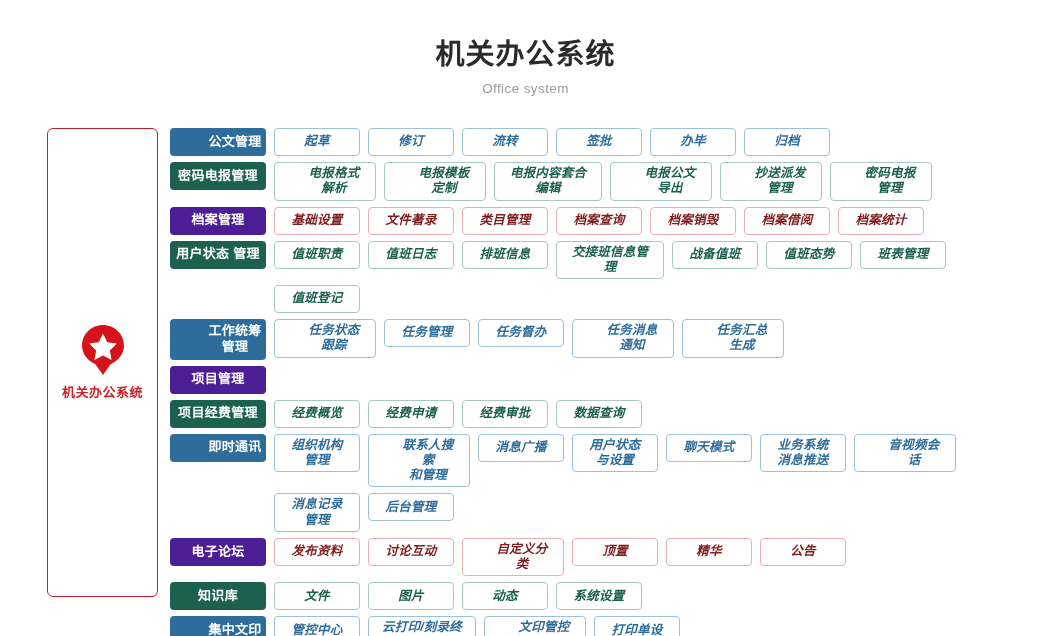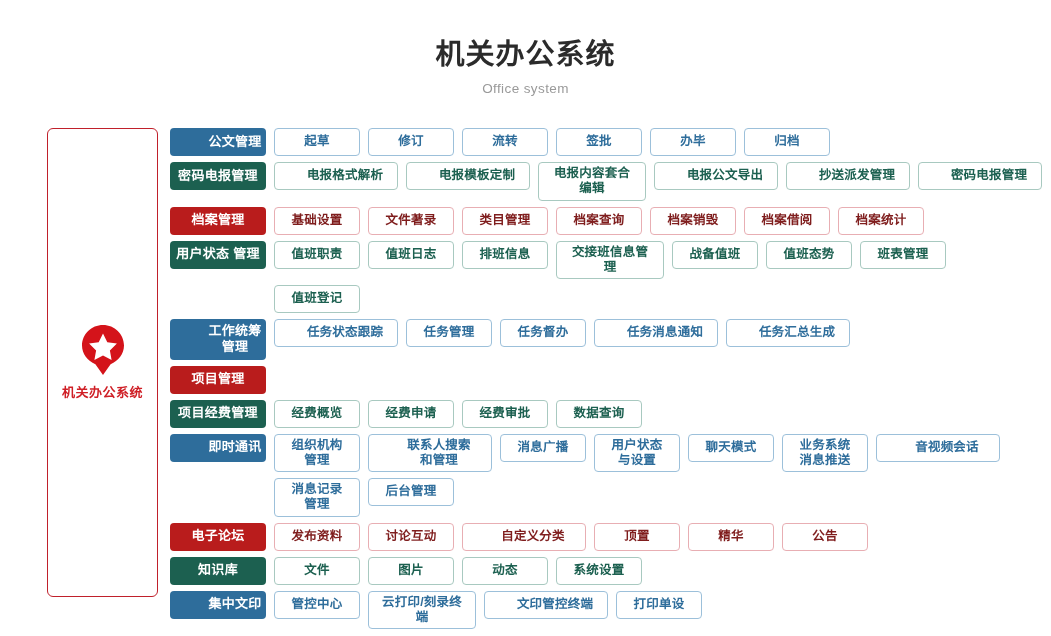--- a/index.html
+++ b/index.html
@@ -101,25 +101,26 @@
     justify-content: center;
     text-align: center;
     line-height: 1.25;
     box-sizing: border-box;
     padding: 4px 2px;
     letter-spacing: .3px;
     user-select: none;
   }
   .cat.blue  { background: #2e6d9b; padding-left: 36px; }
   .cat.green { background: #1c6050; }
-  .cat.red   { background: #b91c1c; }
+  .cat.red   { background: #4c1d95; }
 
   .items-wrap {
     flex: 1 1 auto;
     margin-left: 8px;
+    font-style: italic;
   }
   .items-line {
     display: flex;
     align-items: flex-start;
     margin-bottom: 6px;
   }
   .items-line:last-child { margin-bottom: 0; }
 
   .item {
     min-height: 28px;
@@ -141,21 +142,21 @@
     user-select: none;
   }
   .item:last-child { margin-right: 0; }
 
   .item.blue  { border-color: #9cc0da; color: #2e6d9b; }
   .item.green { border-color: #a8c9c0; color: #1c6050; }
   .item.red   { border-color: #e8aeb3; color: #7f1d1d; }
 
   
   .w1 { width: 86px; }
-  .w2 { width: 124px; padding-left: 28px; }
+  .w2 { width: 102px; padding-left: 28px; }
   .w3 { width: 108px; }
 </style>
 </head>
 <body>
 
 <div class="header">
   <div class="header-title">机关办公系统</div>
   <div class="header-subtitle">Office system</div>
 </div>
 

